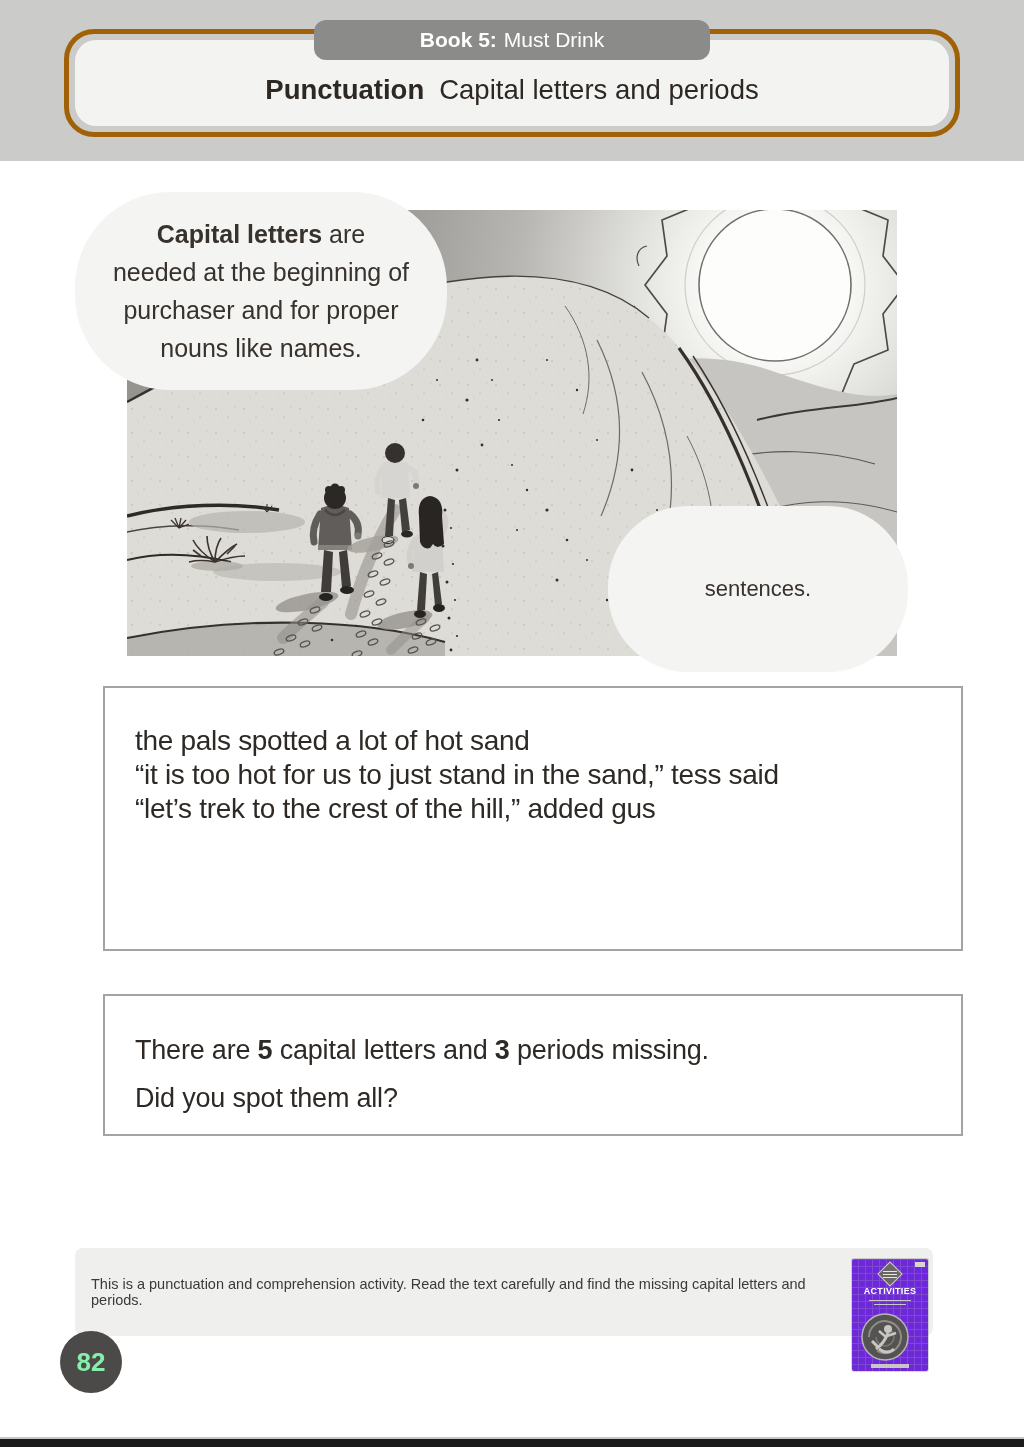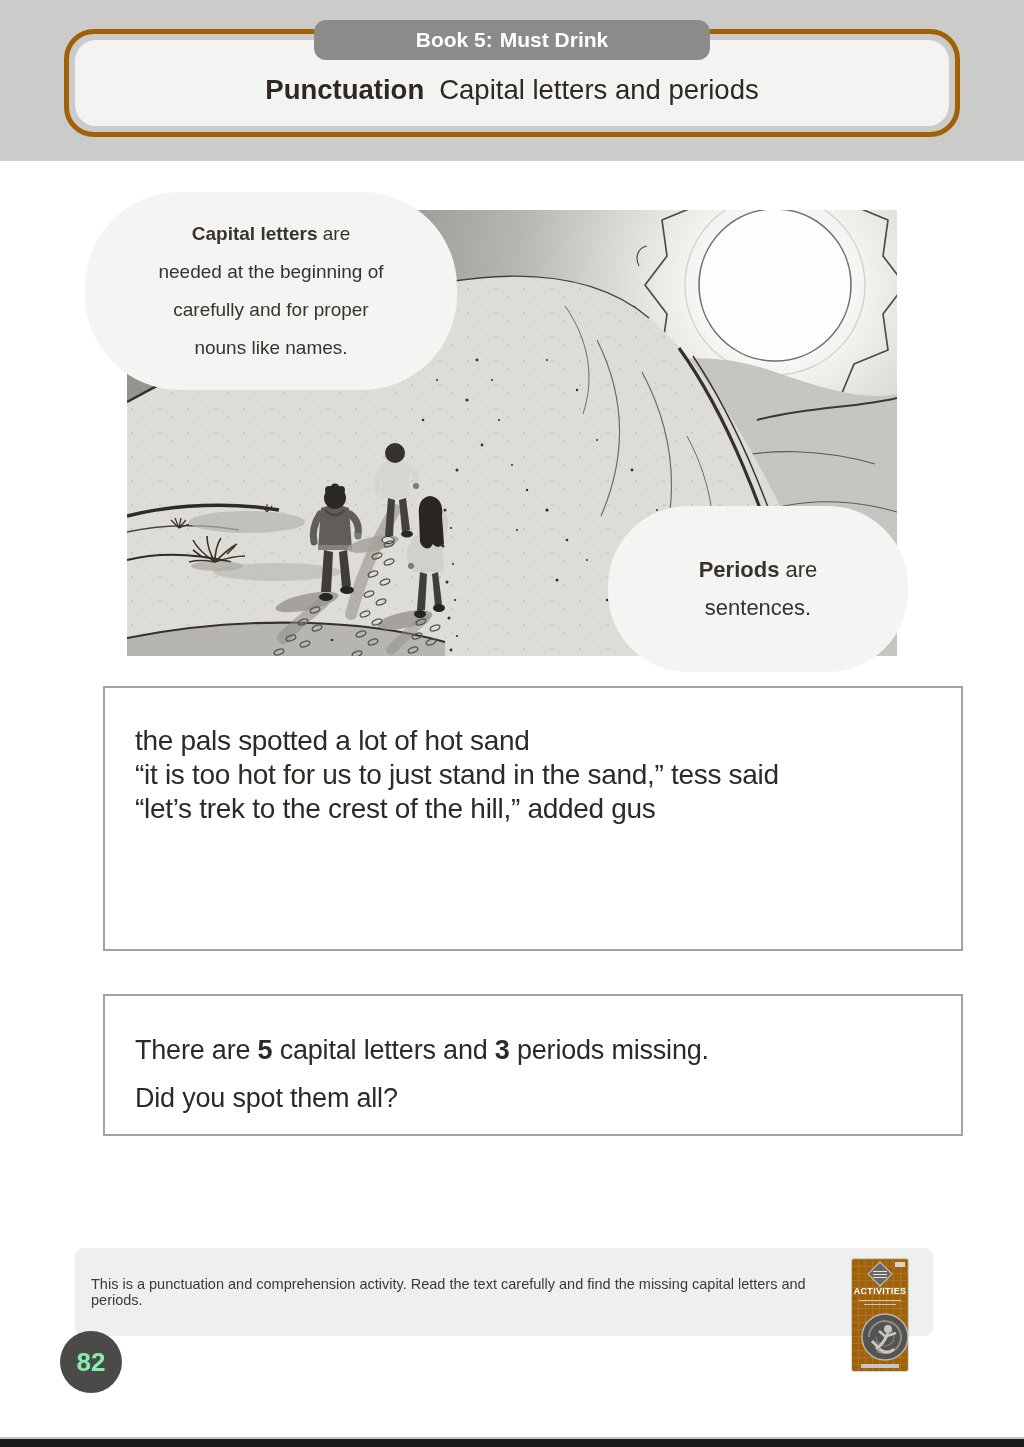--- a/index.html
+++ b/index.html
@@ -18,35 +18,35 @@
   .header-inner{
     width:100%;height:100%;background:#f3f3f1;border-radius:21px;box-sizing:border-box;
     display:flex;align-items:center;justify-content:center;padding-top:14px;
   }
   .badge{
     position:absolute;left:50%;top:20px;transform:translateX(-50%);
     background:#8b8b89;color:#ffffff;border-radius:12px;min-width:396px;box-sizing:border-box;
     padding:8px 0;text-align:center;font-size:21px;z-index:2;white-space:nowrap;
   }
   .badge-bold{font-weight:bold;}
-  .badge-rest{margin-left:7px;font-weight:bold;}
+  .badge-rest{margin-left:7px;}
   .title{font-size:27.5px;color:#2e2823;font-weight:normal;margin:0;white-space:nowrap;}
   .title-bold{font-weight:bold;}
   .title-rest{margin-left:15px;}
 
   
   .illustration{position:absolute;left:127px;top:210px;z-index:1;display:block;}
 
   
   .bubble{
     position:absolute;background:#f4f4f2;z-index:3;display:flex;flex-direction:column;
     justify-content:center;text-align:center;color:#38322d;
   }
   .bubble p{line-height:38px;}
-  .bubble-capital{left:85px;top:192px;width:372px;height:198px;border-radius:95px;font-size:19px;}
+  .bubble-capital{left:75px;top:192px;width:372px;height:198px;border-radius:95px;font-size:25px;}
   .bubble-periods{left:608px;top:506px;width:300px;height:166px;border-radius:80px;font-size:22px;}
 
   
   .box{
     position:absolute;left:75px;width:860px;background:#ffffff;border:2px solid #a3a3a1;
     box-sizing:border-box;z-index:2;margin-left:28px;
   }
   .exercise-box{top:686px;height:265px;padding:36px 28px 0 30px;font-size:28px;letter-spacing:-0.3px;}
   .exercise-box p{line-height:34px;}
   .ex-1{margin:0 0 27px;}
@@ -65,21 +65,21 @@
     background:#4b4a48;color:#86efac;display:flex;align-items:center;justify-content:center;
     font-size:26px;font-weight:bold;z-index:3;
   }
   .copyright{position:absolute;left:0;right:0;top:1358px;text-align:center;font-size:14px;color:#3a3a3a;z-index:2;}
   .copyright-inner{position:relative;left:70px;}
   .bottom-edge-line{position:absolute;left:0;top:1437px;width:100%;height:2px;background:#c6c6c4;}
   .bottom-bar{position:absolute;left:0;top:1439px;width:100%;height:8px;background:#1b1b1b;}
 
   
   .cover{
-    position:absolute;left:852px;top:1259px;width:56px;height:112px;background:#a16207;
+    position:absolute;left:852px;top:1259px;width:76px;height:112px;background:#6d28d9;
     z-index:2;overflow:hidden;border-radius:2px;box-shadow:0 0 0 1px rgba(0,0,0,.15);
   }
   .cover-grid{
     position:absolute;inset:0;opacity:.22;
     background:
       repeating-linear-gradient(0deg,transparent 0 6px,#bdbbb6 6px 7px),
       repeating-linear-gradient(90deg,transparent 0 6px,#bdbbb6 6px 7px);
   }
   .cover-corner{position:absolute;top:3px;right:3px;width:10px;height:5px;background:#d8d6d2;}
   .cover-badge{
@@ -314,26 +314,25 @@
         <circle cx="328" cy="390" r="1.1"></circle>
       <circle cx="322" cy="408" r="1.5"></circle>
         <circle cx="330" cy="426" r="1.1"></circle>
         <circle cx="324" cy="440" r="1.4"></circle>
     </g>
   </svg>
 
   <div class="bubble bubble-capital">
     <p><strong>Capital letters</strong><span> are</span></p>
     <p>needed at the beginning of</p>
-    <p>carefully and for proper</p>
+    <p>purchaser and for proper</p>
     <p>nouns like names.</p>
   </div>
 
   <div class="bubble bubble-periods">
-    <p><strong>Periods</strong><span> are</span></p>
     <p>sentences.</p>
   </div>
 
   <section class="box exercise-box">
     <p class="ex-1">the pals spotted a lot of hot sand</p>
     <p class="ex-2">“it is too hot for us to just stand in the sand,” tess said</p>
     <p class="ex-3">“let’s trek to the crest of the hill,” added gus</p>
   </section>
 
   <section class="box hint-box">

